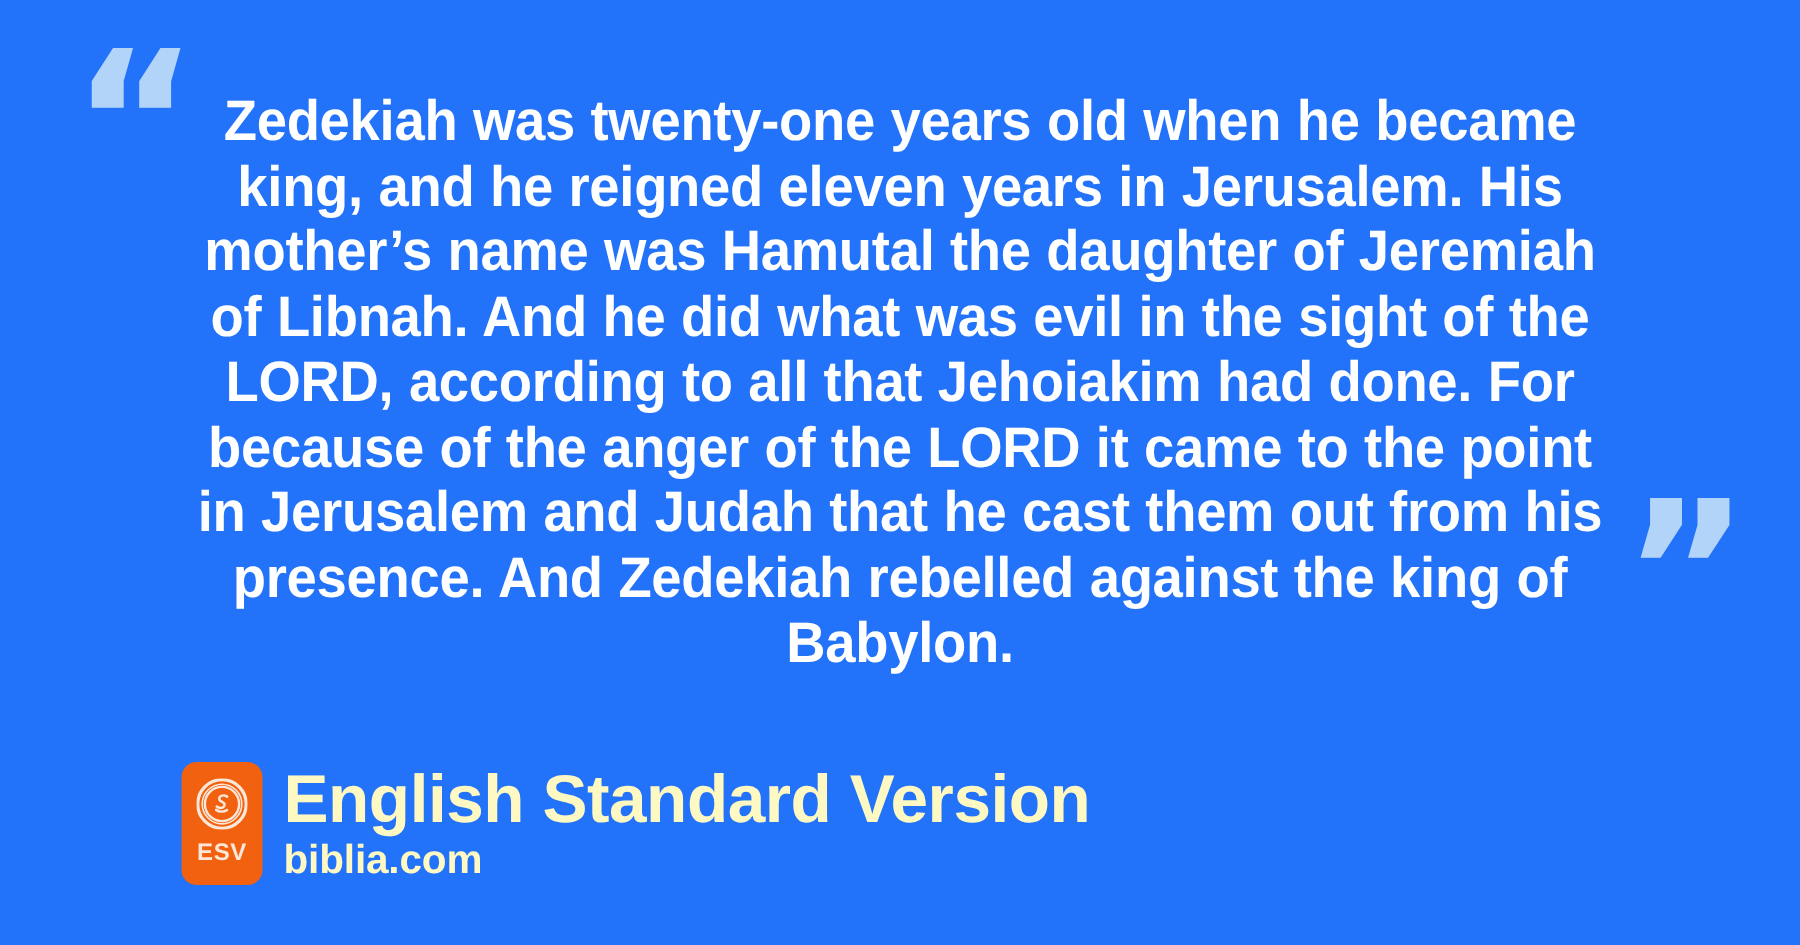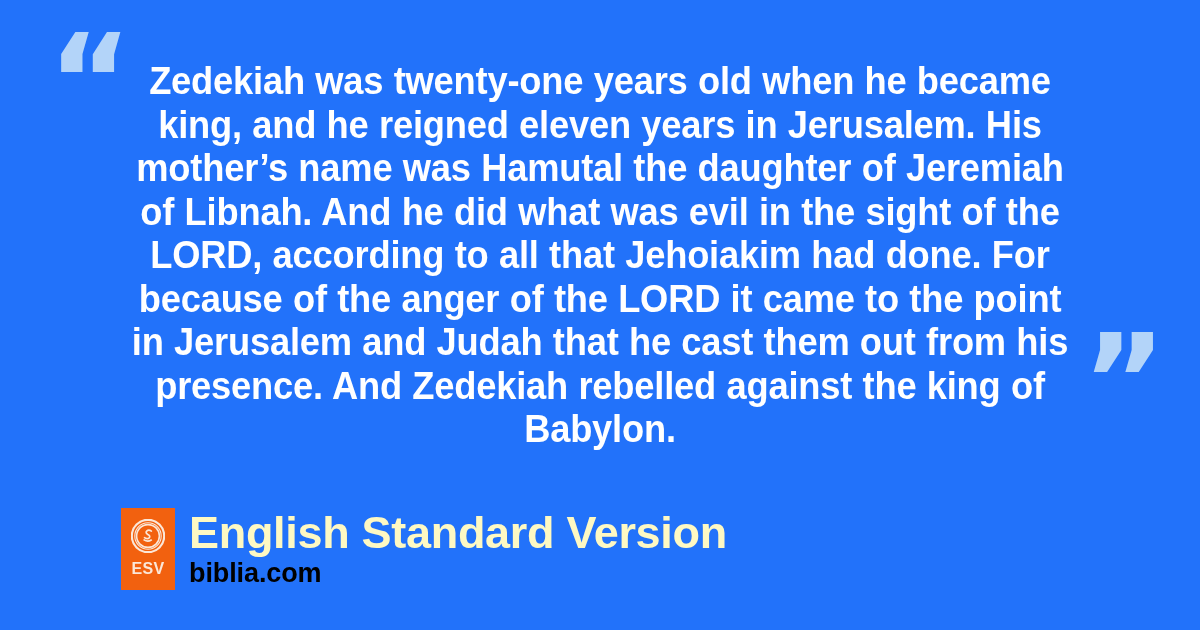--- a/index.html
+++ b/index.html
@@ -83,20 +83,21 @@
     width: 54px;
     height: 82px;
     background: #f2610f;
     flex: 0 0 auto;
     display: flex;
     flex-direction: column;
     align-items: center;
     justify-content: flex-start;
     padding-top: 11px;
     box-sizing: border-box;
+    border-radius: 10px;
   }
   .esv-seal {
     width: 34px;
     height: 34px;
     display: block;
   }
   .esv-label {
     margin-top: 8px;
     color: #fbe7d8;
     font-family: "Liberation Sans", sans-serif;
@@ -117,21 +118,21 @@
     color: #fef9c3;
     font-family: "Liberation Sans", sans-serif;
     font-weight: 700;
     font-size: 45px;
     line-height: 46px;
     letter-spacing: -0.3px;
     white-space: nowrap;
   }
   .site-url {
     margin-top: 2px;
-    color: #000000;
+    color: #fef9c3;
     font-family: "Liberation Sans", sans-serif;
     font-weight: 700;
     font-size: 27px;
     line-height: 30px;
     letter-spacing: -0.1px;
     white-space: nowrap;
   }
 </style>
 </head>
 <body>

